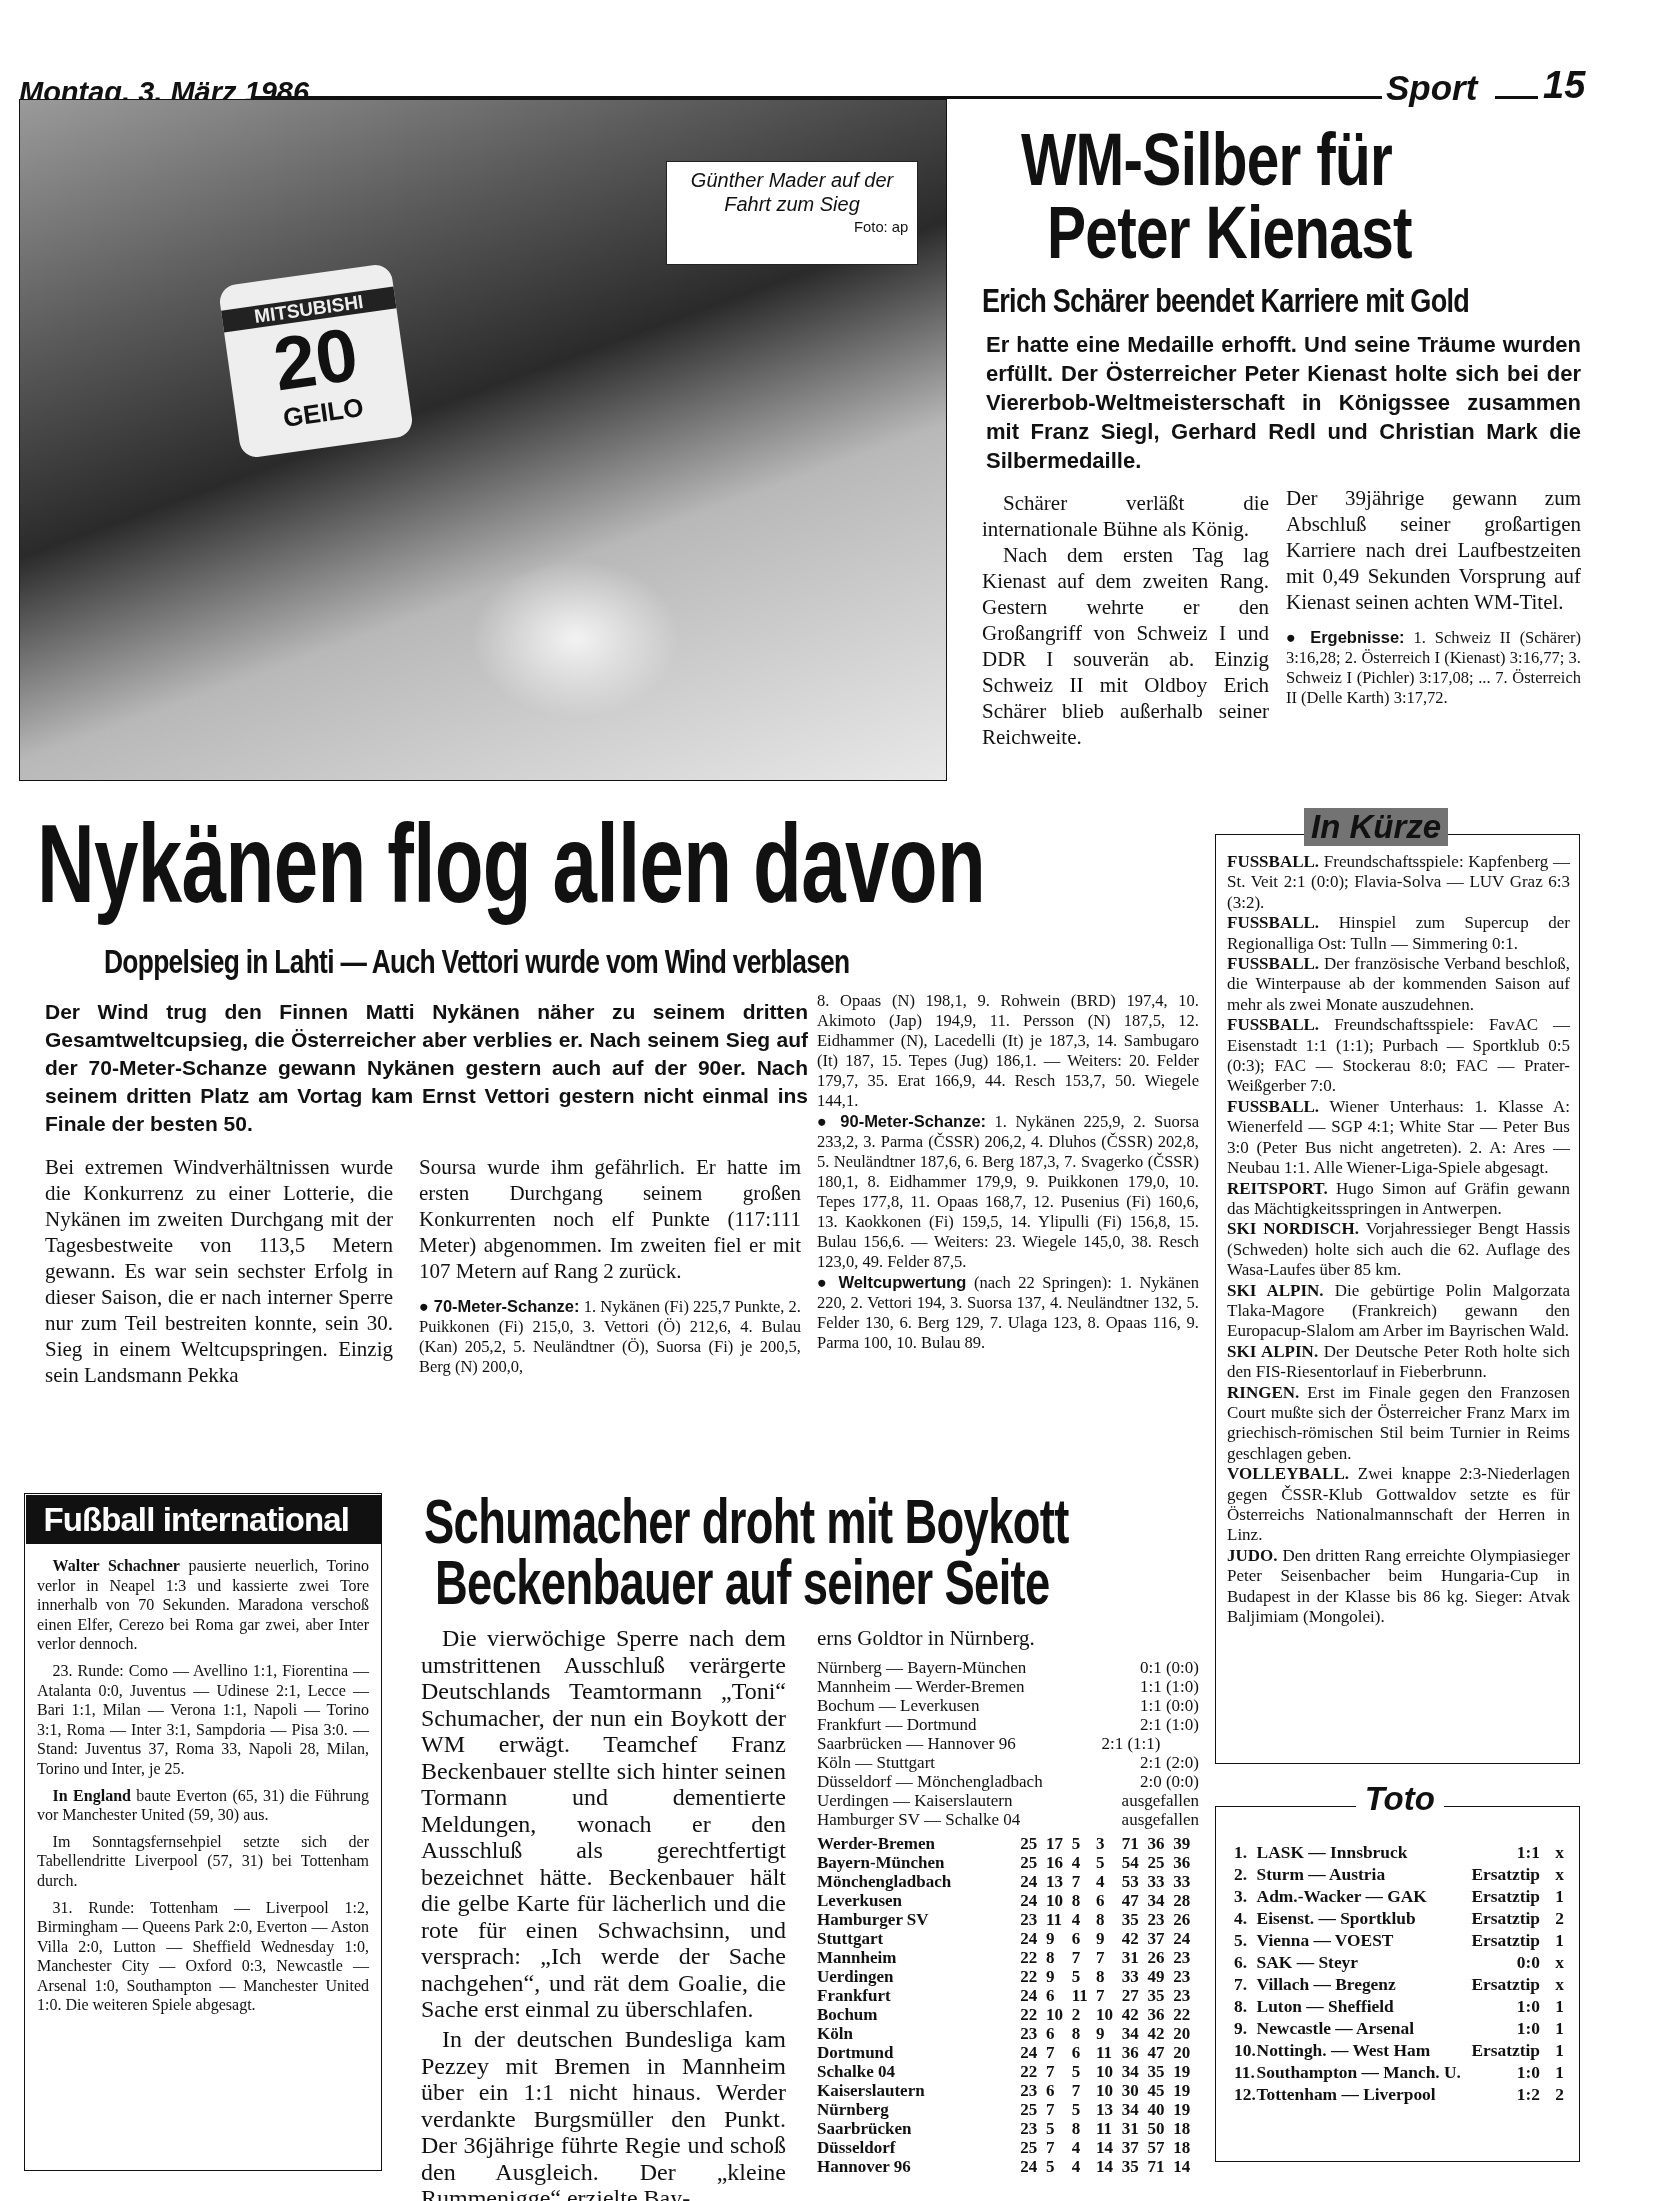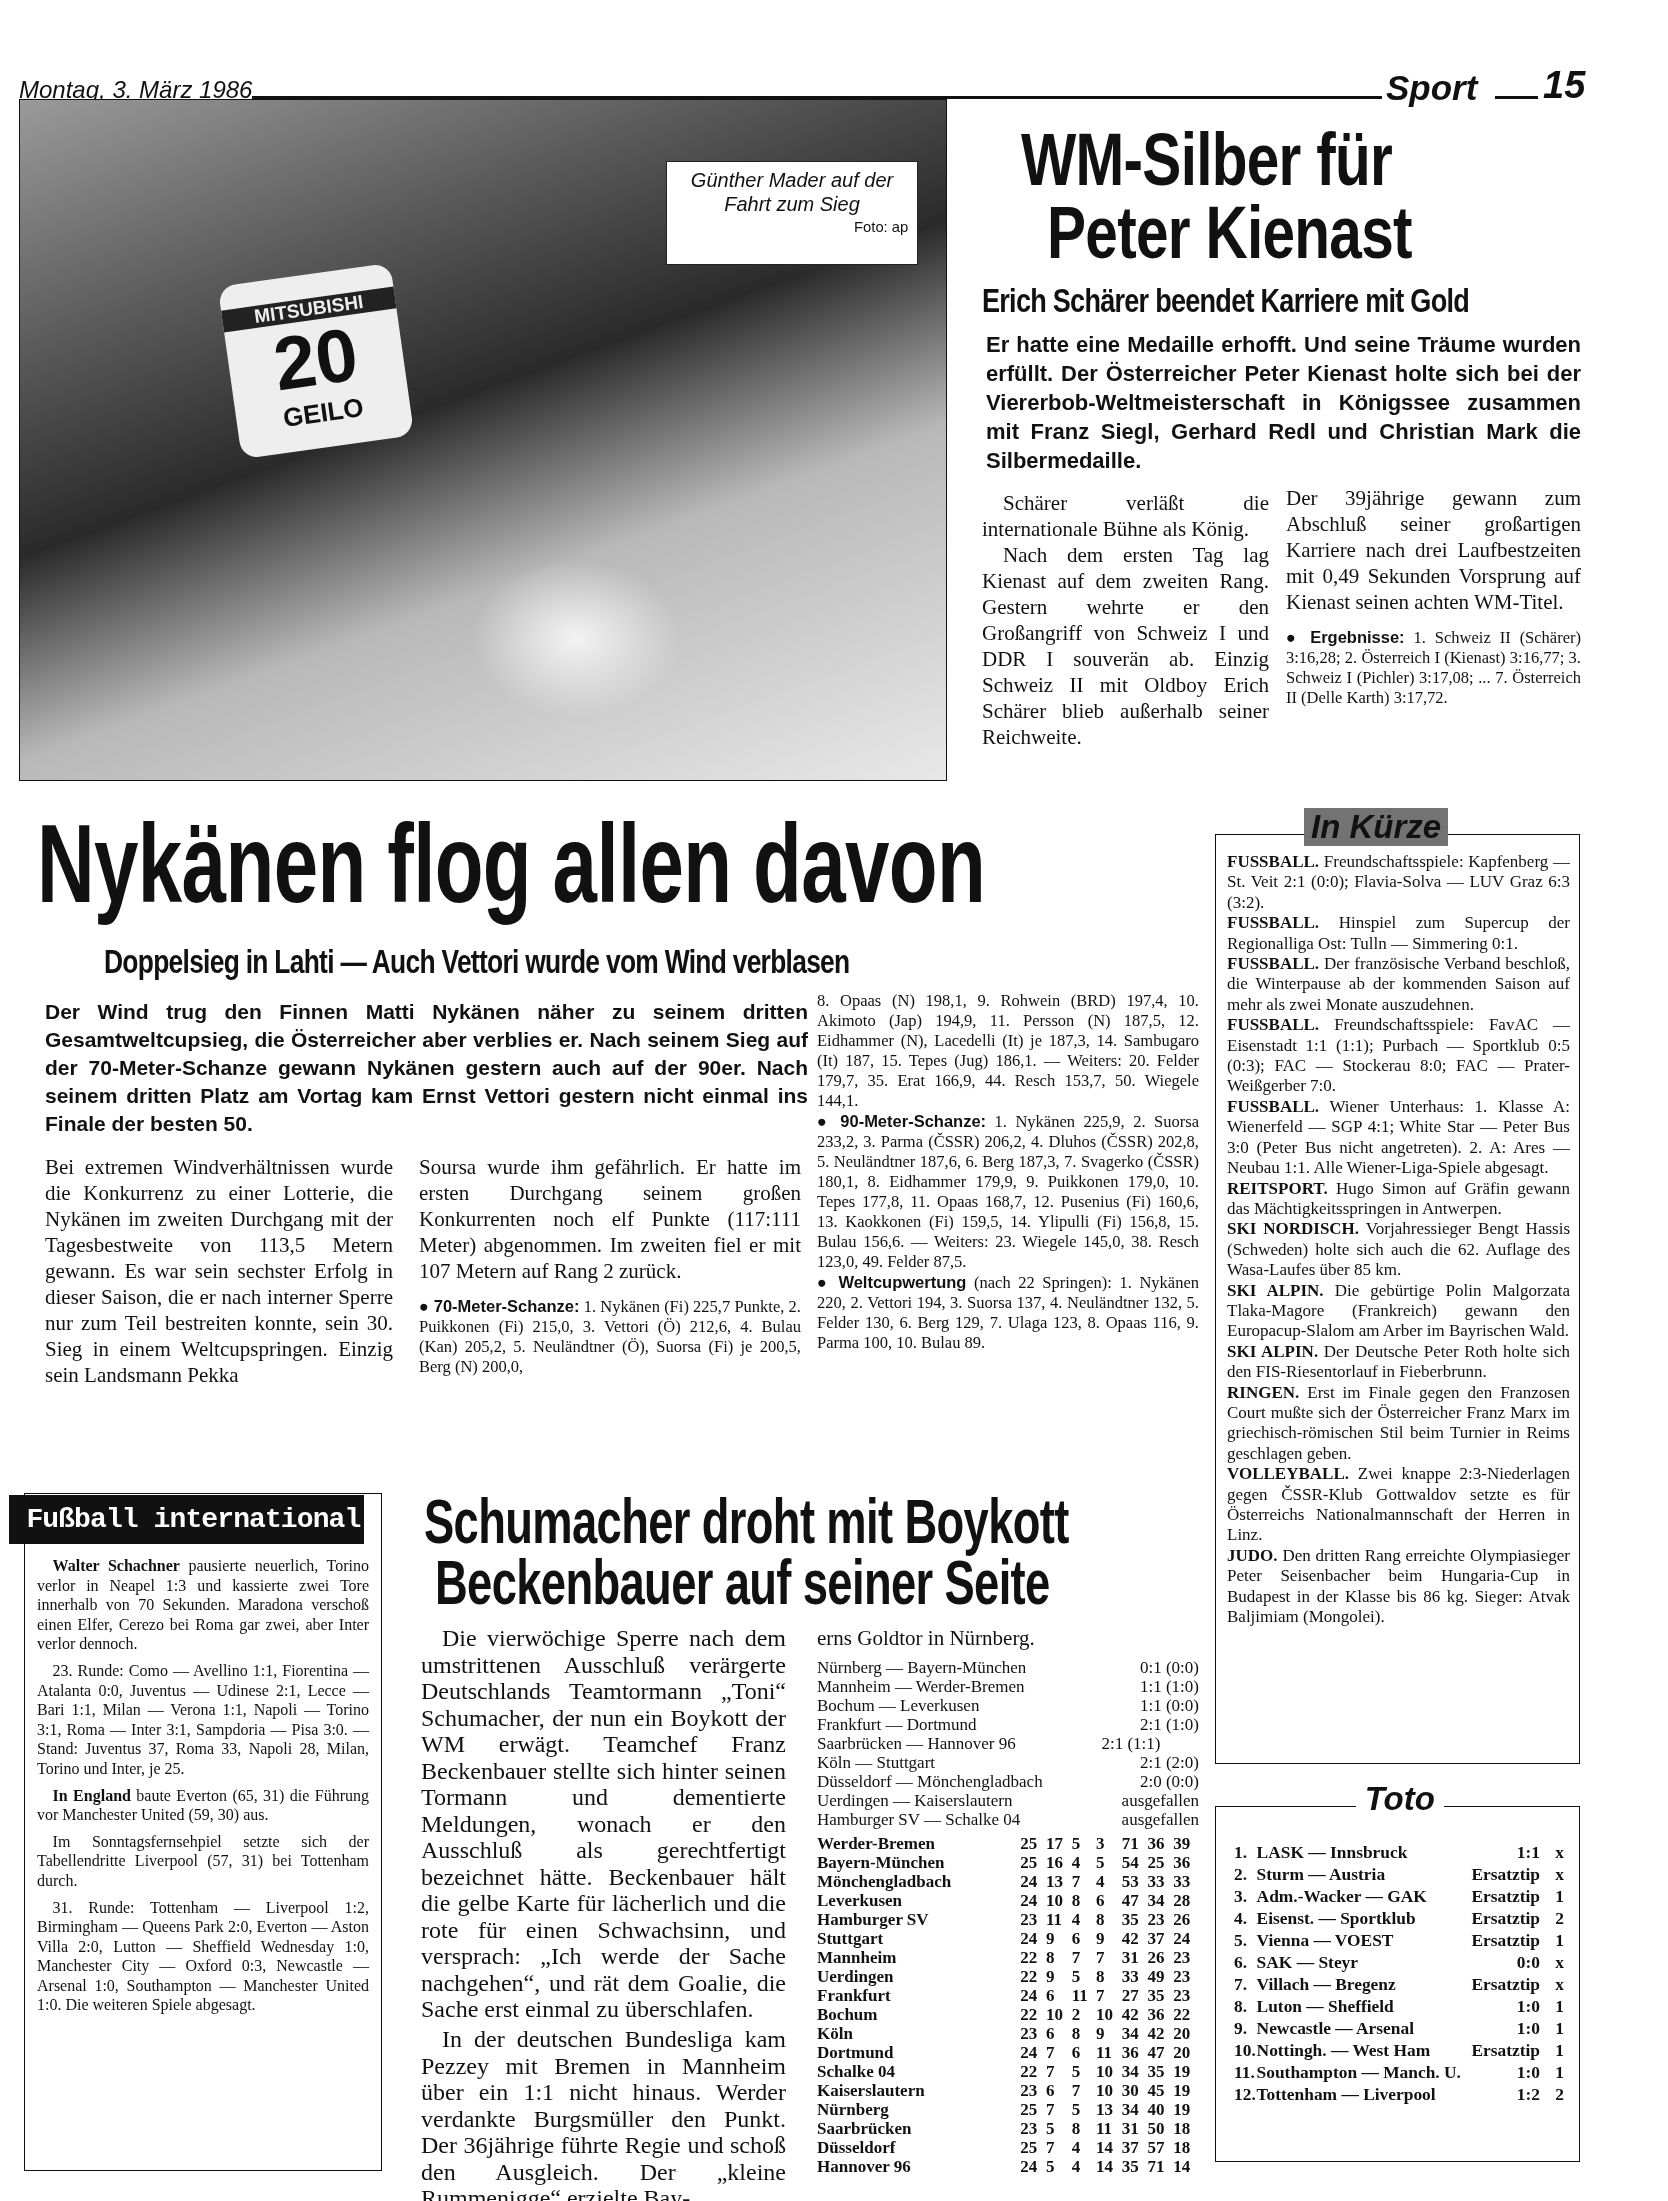--- a/index.html
+++ b/index.html
@@ -14,21 +14,21 @@
     radial-gradient(ellipse 104px 78px at 556px 539px,#f3f3f3,transparent),
     linear-gradient(160deg,#9a9a9a 0%,#5a5a5a 25%,#2a2a2a 45%,#b8b8b8 65%,#e8e8e8 100%);}
   .caption{background:#fff;border:0.9px solid #222;font-family:"Liberation Sans",sans-serif;font-style:italic;}
   table{border-collapse:collapse;}
   td{padding:0;vertical-align:top;}
   .tag{font-weight:700;}
 </style>
 </head>
 <body>
 
-<div class="abs sans" style="left:19px;top:76px;font-size:24px;font-style:italic;font-weight:400;">Montag, 3. März 1986</div>
+<div class="abs sans" style="left:19px;top:76px;font-size:29px;font-style:italic;font-weight:700;">Montag, 3. März 1986</div>
 <div class="abs rule" style="left:252px;top:96px;width:1130px;height:2.6px;"></div>
 <div class="abs sans" style="left:1386px;top:68px;font-size:35px;font-style:italic;font-weight:700;">Sport</div>
 <div class="abs rule" style="left:1495px;top:96px;width:43px;height:2.6px;"></div>
 <div class="abs sans" style="left:1543px;top:64px;font-size:38px;font-style:italic;font-weight:700;">15</div>
 
 <div class="abs photo" style="left:19px;top:99px;width:928px;height:682px;border:1.7px solid #111;box-sizing:border-box;">
   <div class="abs" style="left:209px;top:174px;width:174px;height:174px;background:#eee;border-radius:17.4px;transform:rotate(-8deg);">
     <div class="sans" style="text-align:center;font-weight:700;font-size:19px;margin-top:24px;background:#222;color:#eee;">MITSUBISHI</div>
     <div class="sans" style="text-align:center;font-weight:700;font-size:75px;line-height:78px;">20</div>
     <div class="sans" style="text-align:center;font-weight:700;font-size:26px;">GEILO</div>
@@ -169,21 +169,21 @@
   <tr>
         <td>12.</td>
         <td>Tottenham — Liverpool</td>
         <td style="text-align:right">1:2</td>
         <td style="text-align:right">2</td>
       </tr>
 </tbody>
   </table>
 
 <div class="abs" style="left:24px;top:1493px;width:358px;height:678px;border:1.7px solid #111;box-sizing:border-box;"></div>
-<div class="abs cond" style="left:9px;top:1495px;width:355px;height:49px;background:#111;color:#fff;font-size:28px;line-height:49px;padding-left:17.4px;box-sizing:border-box;font-family:Liberation Mono, monospace;">Fußball international</div>
+<div class="abs cond" style="left:26px;top:1495px;width:355px;height:49px;background:#111;color:#fff;font-size:33px;line-height:49px;padding-left:17.4px;box-sizing:border-box;">Fußball international</div>
 <div class="abs just" style="left:37px;top:1556px;width:332px;font-size:16px;line-height:19.6px;">
   <div style="text-indent:15.6px;"><span class="tag">Walter Schachner</span> <span>pausierte neuerlich, Torino verlor in Neapel 1:3 und kassierte zwei Tore innerhalb von 70 Sekunden. Maradona verschoß einen Elfer, Cerezo bei Roma gar zwei, aber Inter verlor dennoch.</span></div>
   <div style="text-indent:15.6px;margin-top:7px;">23. Runde: Como — Avellino 1:1, Fiorentina — Atalanta 0:0, Juventus — Udinese 2:1, Lecce — Bari 1:1, Milan — Verona 1:1, Napoli — Torino 3:1, Roma — Inter 3:1, Sampdoria — Pisa 3:0. — Stand: Juventus 37, Roma 33, Napoli 28, Milan, Torino und Inter, je 25.</div>
   <div style="text-indent:15.6px;margin-top:7px;"><span class="tag">In England</span> <span>baute Everton (65, 31) die Führung vor Manchester United (59, 30) aus.</span></div>
   <div style="text-indent:15.6px;margin-top:7px;">Im Sonntagsfernsehpiel setzte sich der Tabellendritte Liverpool (57, 31) bei Tottenham durch.</div>
   <div style="text-indent:15.6px;margin-top:7px;">31. Runde: Tottenham — Liverpool 1:2, Birmingham — Queens Park 2:0, Everton — Aston Villa 2:0, Lutton — Sheffield Wednesday 1:0, Manchester City — Oxford 0:3, Newcastle — Arsenal 1:0, Southampton — Manchester United 1:0. Die weiteren Spiele abgesagt.</div>
 </div>
 
 <div class="abs cond" style="left:424px;top:1488px;font-size:63px;line-height:66px;transform:scaleX(0.72);white-space:nowrap;">Schumacher droht mit Boykott</div>
 <div class="abs cond" style="left:435px;top:1549px;font-size:63px;line-height:66px;transform:scaleX(0.72);white-space:nowrap;">Beckenbauer auf seiner Seite</div>

